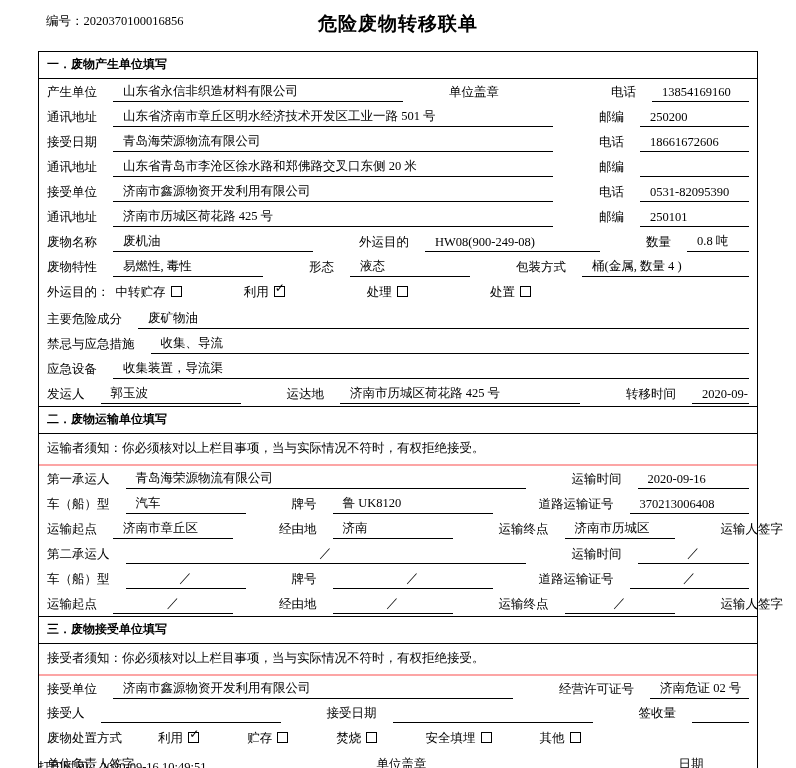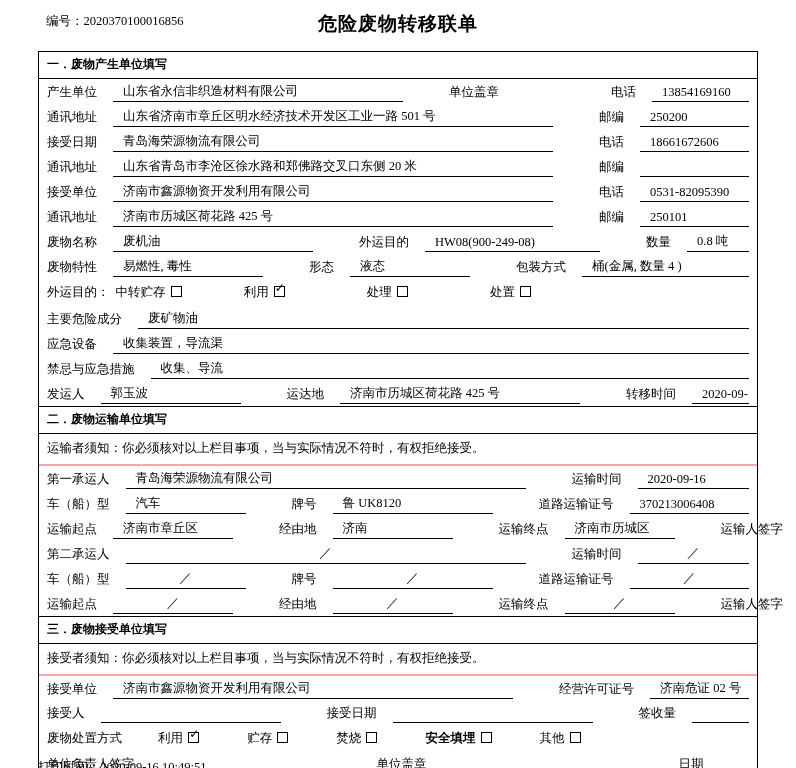--- a/index.html
+++ b/index.html
@@ -209,27 +209,27 @@
         <span class="cb"></span>
       </span>
     </div>
 
     <div class="row">
       <span class="lbl">主要危险成分</span>
       <span class="val">废矿物油</span>
     </div>
 
     <div class="row">
+      <span class="lbl">禁忌与应急措施</span>
+      <span class="val">收集、导流</span>
+    </div>
+
+    <div class="row">
       <span class="lbl">应急设备</span>
       <span class="val">收集装置，导流渠</span>
-    </div>
-
-    <div class="row">
-      <span class="lbl">禁忌与应急措施</span>
-      <span class="val">收集、导流</span>
     </div>
 
     <div class="row bordered">
       <span class="lbl">发运人</span>
       <span class="val" style="flex:0 0 140px;">郭玉波</span>
       <span class="gap"></span>
       <span class="lbl">运达地</span>
       <span class="val" style="flex:0 0 240px;">济南市历城区荷花路 425 号</span>
       <span class="gap"></span>
       <span class="lbl">转移时间</span>
@@ -334,21 +334,21 @@
         <span class="cb checked"></span>
       </span>
       <span class="chk-item" style="margin-left:46px;">
         <span>贮存</span>
         <span class="cb"></span>
       </span>
       <span class="chk-item" style="margin-left:46px;">
         <span>焚烧</span>
         <span class="cb"></span>
       </span>
-      <span class="chk-item" style="margin-left:46px;font-weight:bold;">
+      <span class="chk-item" style="margin-left:46px;">
         <span>安全填埋</span>
         <span class="cb"></span>
       </span>
       <span class="chk-item" style="margin-left:46px;">
         <span>其他</span>
         <span class="cb"></span>
       </span>
     </div>
 
     <div class="row">

